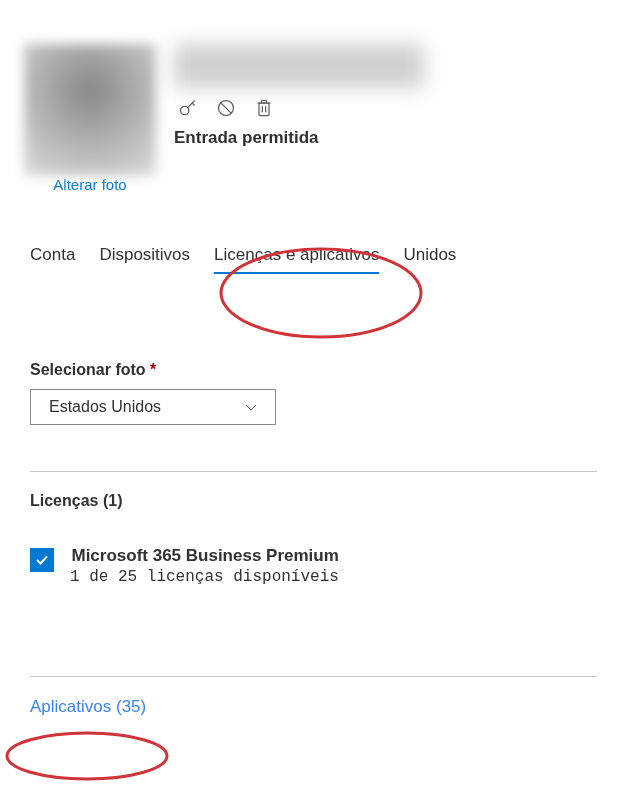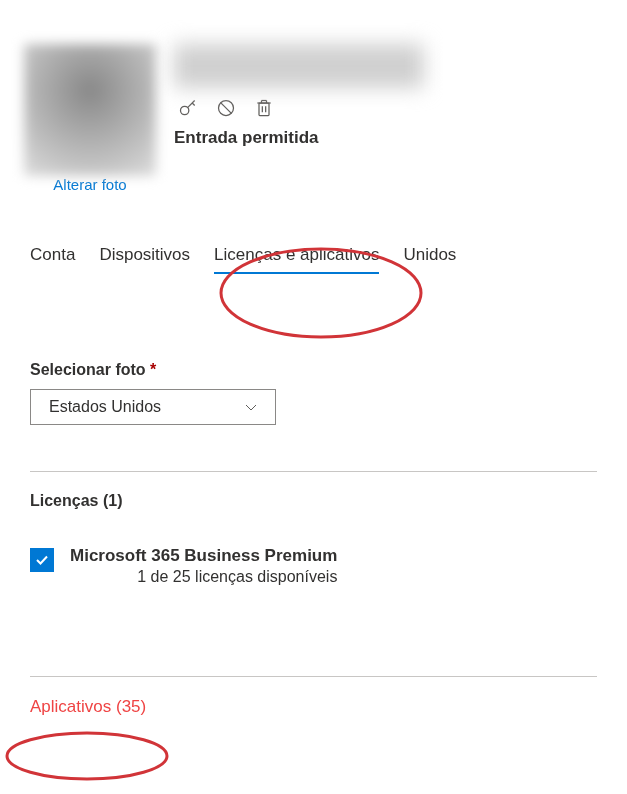--- a/index.html
+++ b/index.html
@@ -150,24 +150,25 @@
       margin-top: 2px;
     }
     .license-info .name {
       font-weight: 600;
       font-size: 17px;
     }
     .license-info .avail {
       font-size: 16px;
       color: #323130;
       margin-top: 2px;
+      font-family: Liberation Mono, monospace;
     }
     .apps-title {
       font-size: 17px;
-      color: #ef4444;
+      color: #3b82f6;
       padding-left: 0;
     }
     .red-ellipse-2 {
       position: absolute;
       left: 2px;
       top: 730px;
       width: 170px;
       height: 52px;
       pointer-events: none;
     }

